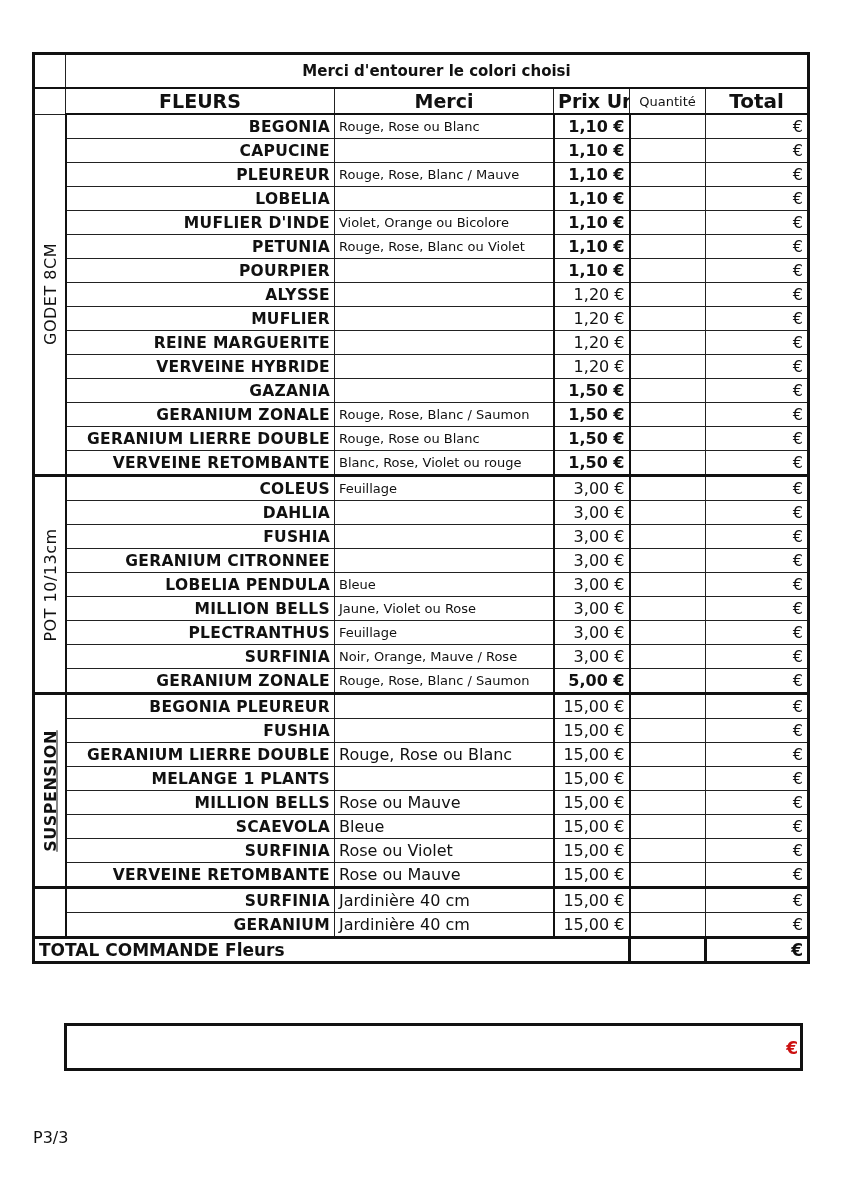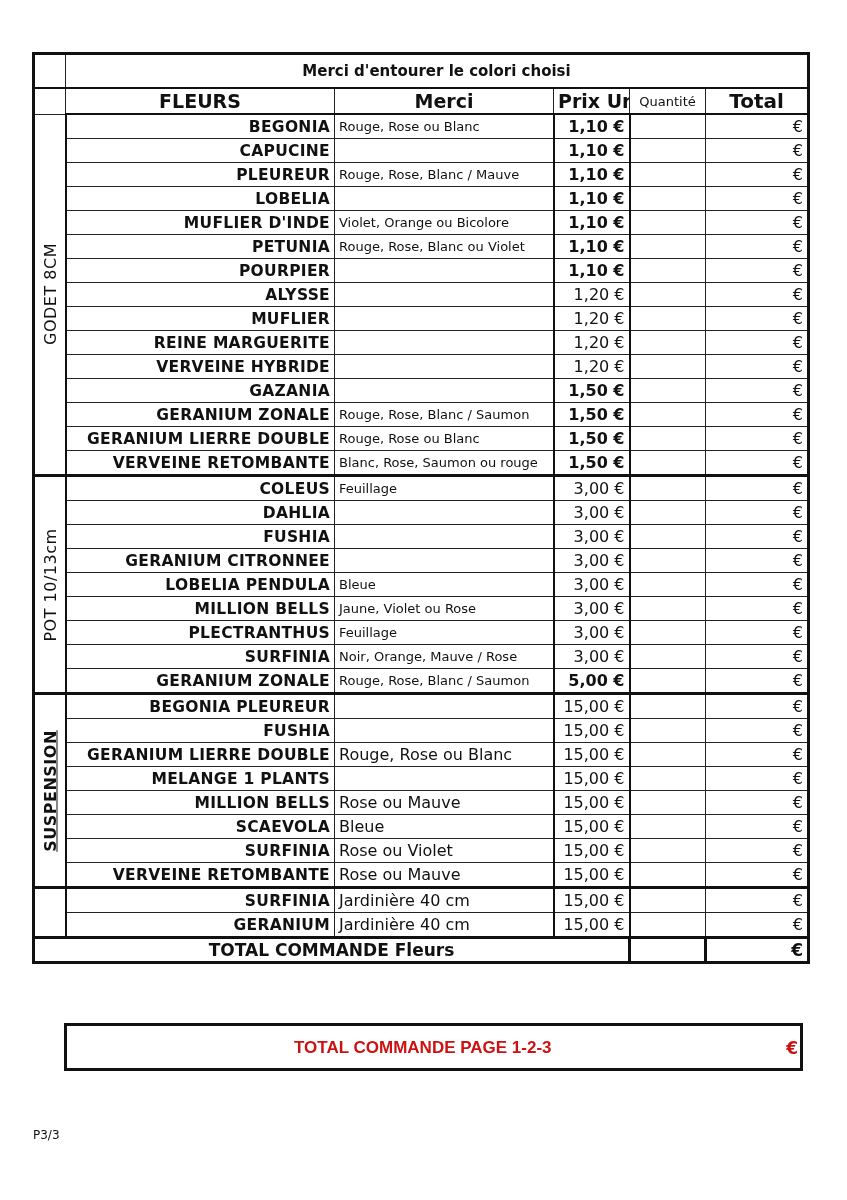--- a/index.html
+++ b/index.html
@@ -28,29 +28,29 @@
   .c-total { text-align: right; font-size: 16px; border-right: 3px solid #111 !important; }
   .side { border-right: 2.5px solid #111 !important; border-left: 3px solid #111 !important; padding: 0 !important; position: relative; }
   .side-label {
     position: absolute; left: 50%; top: 50%;
     transform: translate(-50%, -50%) rotate(-90deg);
     white-space: nowrap; font-size: 16px; letter-spacing: 0.5px;
   }
   .side-label.underline { font-weight: bold; text-decoration: underline; }
   .section-start td { border-top: 3px solid #111 !important; }
   .total-row td { height: 22px; border-top: 3px solid #111 !important; border-bottom: 3px solid #111 !important; }
-  .total-label { text-align: center; font-weight: bold; font-size: 17px; }
+  .total-label { text-align: left; font-weight: bold; font-size: 17px; }
   .total-euro { text-align: right; font-weight: bold; font-size: 17px; border-right: 3px solid #111 !important; }
   .grand-box {
     position: absolute; left: 64px; top: 1023px; width: 739px; height: 48px;
     border: 3px solid #111; box-sizing: border-box;
   }
   .grand-label { position: absolute; left: 227px; top: 12px; color: #cc1111; font-weight: bold; font-size: 17px; font-family: "Liberation Sans", sans-serif; }
   .grand-euro { position: absolute; right: 2px; top: 12px; color: #cc1111; font-weight: bold; font-size: 17px; }
-  .page-num { position: absolute; left: 33px; top: 1128px; font-size: 12px; }
+  .page-num { position: absolute; left: 33px; top: 1128px; font-size: 16px; }
   .euro { font-family: "DejaVu Sans", sans-serif; }
 </style>
 </head>
 <body>
 
 <table class="order-table">
   <colgroup>
     <col style="width:32px">
       <col style="width:269px">
       <col style="width:219px">
@@ -167,21 +167,21 @@
       </tr>
       <tr>
         <td class="c-name">GERANIUM LIERRE DOUBLE</td>
         <td class="c-colori">Rouge, Rose ou Blanc</td>
         <td class="c-prix euro bold">1,50 €</td>
         <td class="c-qty"></td>
         <td class="c-total euro">€</td>
       </tr>
       <tr>
         <td class="c-name">VERVEINE RETOMBANTE</td>
-        <td class="c-colori">Blanc, Rose, Saumon ou rouge</td>
+        <td class="c-colori">Blanc, Rose, Violet ou rouge</td>
         <td class="c-prix euro bold">1,50 €</td>
         <td class="c-qty"></td>
         <td class="c-total euro">€</td>
       </tr>
       <tr class="section-start">
         <td class="side" rowspan="9">
           <span class="side-label">POT 10/13cm</span>
         </td>
         <td class="c-name">COLEUS</td>
         <td class="c-colori">Feuillage</td>
@@ -323,17 +323,16 @@
       </tr>
       <tr class="total-row">
         <td colspan="4" class="total-label" style="border-left:3px solid #111;">TOTAL COMMANDE Fleurs</td>
 <td style="border-left:3px solid #111;border-right:3px solid #111;"></td>
 <td class="total-euro euro">€</td>
       </tr>
     </tbody>
 </table>
 
 <div class="grand-box">
-  <span class="grand-label">TOTAL COMMANDE PAGE 1-2-3</span>
   <span class="grand-euro euro">€</span>
 </div>
 
 <div class="page-num">P3/3</div>
 
 </body></html>

